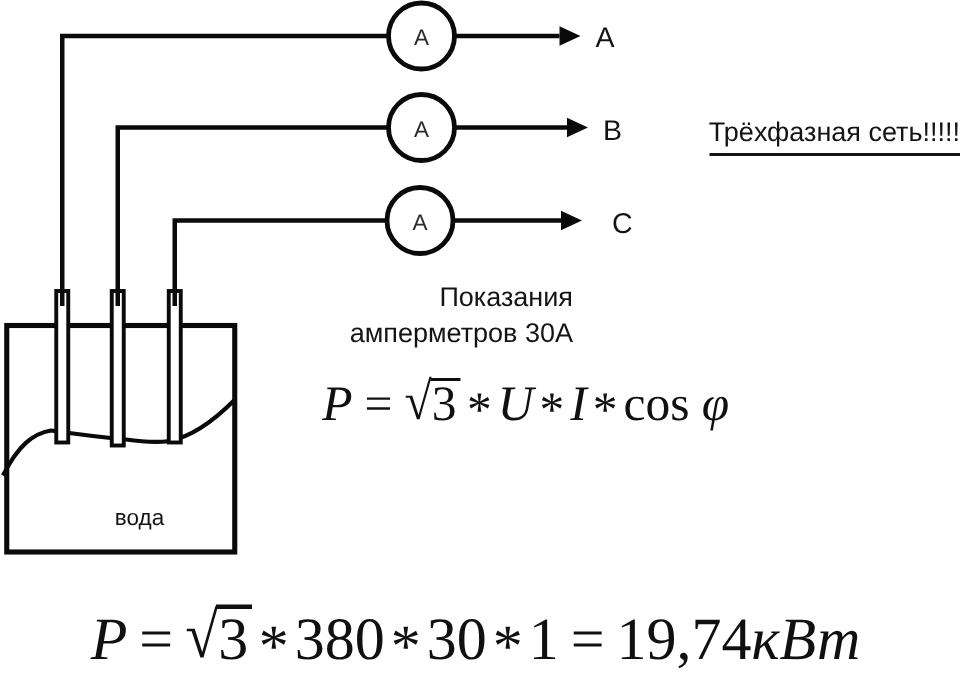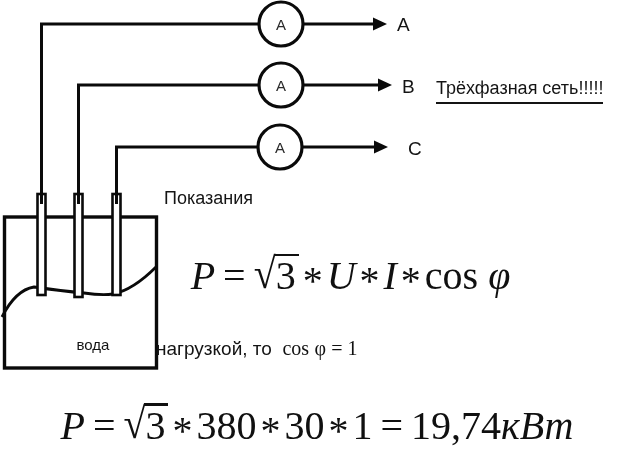--- a/index.html
+++ b/index.html
@@ -8,31 +8,31 @@
     width:640px;height:464px;
     background:#ffffff;
     color:#0a0a0a;
     font-family:"Liberation Sans",sans-serif;
     overflow:hidden;
   }
   .canvas svg{position:absolute;left:0;top:0;}
   .abs{position:absolute;}
 
   
-  .note{font-size:18px;line-height:25px;text-align:left;color:#141414;}
+  .note{font-size:18px;line-height:25px;text-align:right;color:#141414;}
   .uline{display:inline-block;border-bottom:2px solid #141414;padding-bottom:1px;}
 
   
   .math{font-family:"Liberation Serif",serif;color:#101010;white-space:nowrap;}
   .math .var{font-style:italic;}
   .math .star{position:relative;top:0.13em;margin:0 4px;}
   .math .eq{margin:0 8px;}
   .math .rad{display:inline-block;transform:scaleY(1.08);transform-origin:bottom;margin-right:-1px;}
   .math .radicand{display:inline-block;border-top:3px solid #101010;line-height:1.02;padding:0 3px 0 1px;}
-  .f1{font-size:40px;}
+  .f1{font-size:33px;}
   .f2{font-size:40px;}
   .f1 .radicand{border-top-width:2.6px;}
   .inline-math{font-family:"Liberation Serif",serif;font-size:20px;color:#101010;}
   .svg-sans{font-family:"Liberation Sans",sans-serif;}
 </style>
 </head>
 <body>
 
 <div class="canvas">
 
@@ -75,29 +75,29 @@
       <line x1="302" y1="147" x2="374" y2="147" stroke="#0a0a0a" stroke-width="3"></line>
       <polygon points="374,140.5 374,153.5 388,147" fill="#0a0a0a"></polygon>
       <text x="408" y="155" font-size="19" fill="#141414" class="svg-sans">С</text>
     </g>
   </svg>
 
   <div class="abs note" style="left:436px;top:75px;width:204px;line-height:26px;">
     <div><span class="uline">Трёхфазная сеть!!!!!</span></div>
   </div>
 
-  <div class="abs note" style="left:164px;top:186px;width:230px;line-height:24px;">
+  <div class="abs note" style="left:152px;top:186px;width:230px;line-height:24px;">
     <div>Показания</div>
+    <div>амперметров 30А</div>
   </div>
 
   <div class="abs math f1" style="left:183px;top:252px;width:335px;text-align:center;">
     <span class="var">P</span><span class="eq">=</span><span class="rad">√</span><span class="radicand">3</span><span class="star">*</span><span class="var">U</span><span class="star">*</span><span class="var">I</span><span class="star">*</span><span>cos</span>&nbsp;<span class="var">φ</span>
   </div>
 
   <div class="abs note" style="left:156px;top:335px;width:452px;line-height:26px;font-size:19px;">
-    <div><span>нагрузкой, то</span>&nbsp;&nbsp;<span class="inline-math">cos</span>&nbsp;<span class="inline-math var">φ</span>&nbsp;<span class="inline-math">= 1</span></div>
   </div>
 
   <div class="abs math f2" style="left:28px;top:402px;width:578px;text-align:center;">
     <span class="var">P</span><span class="eq">=</span><span class="rad">√</span><span class="radicand">3</span><span class="star">*</span><span>380</span><span class="star">*</span><span>30</span><span class="star">*</span><span>1</span><span class="eq">=</span><span>19,74</span><span class="var">кВт</span>
   </div>
 
 </div>
 
 </body></html>

